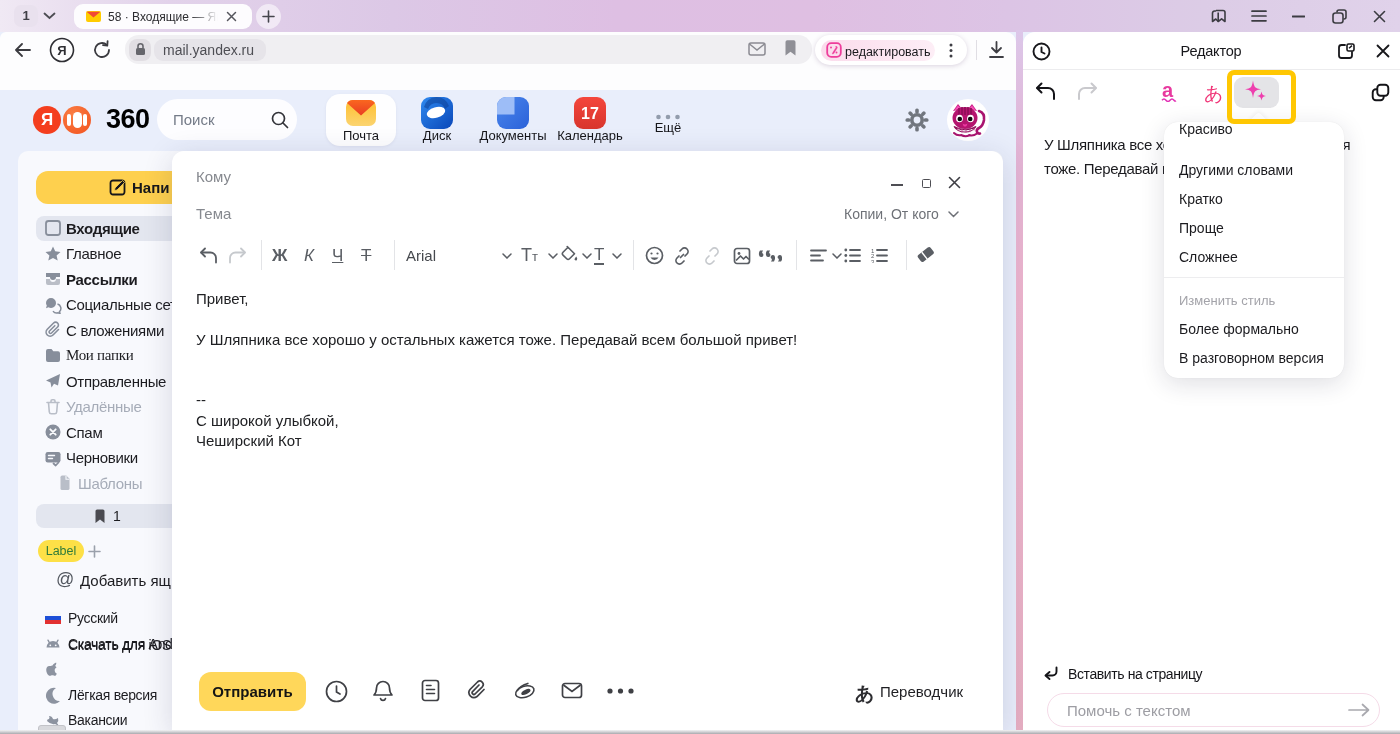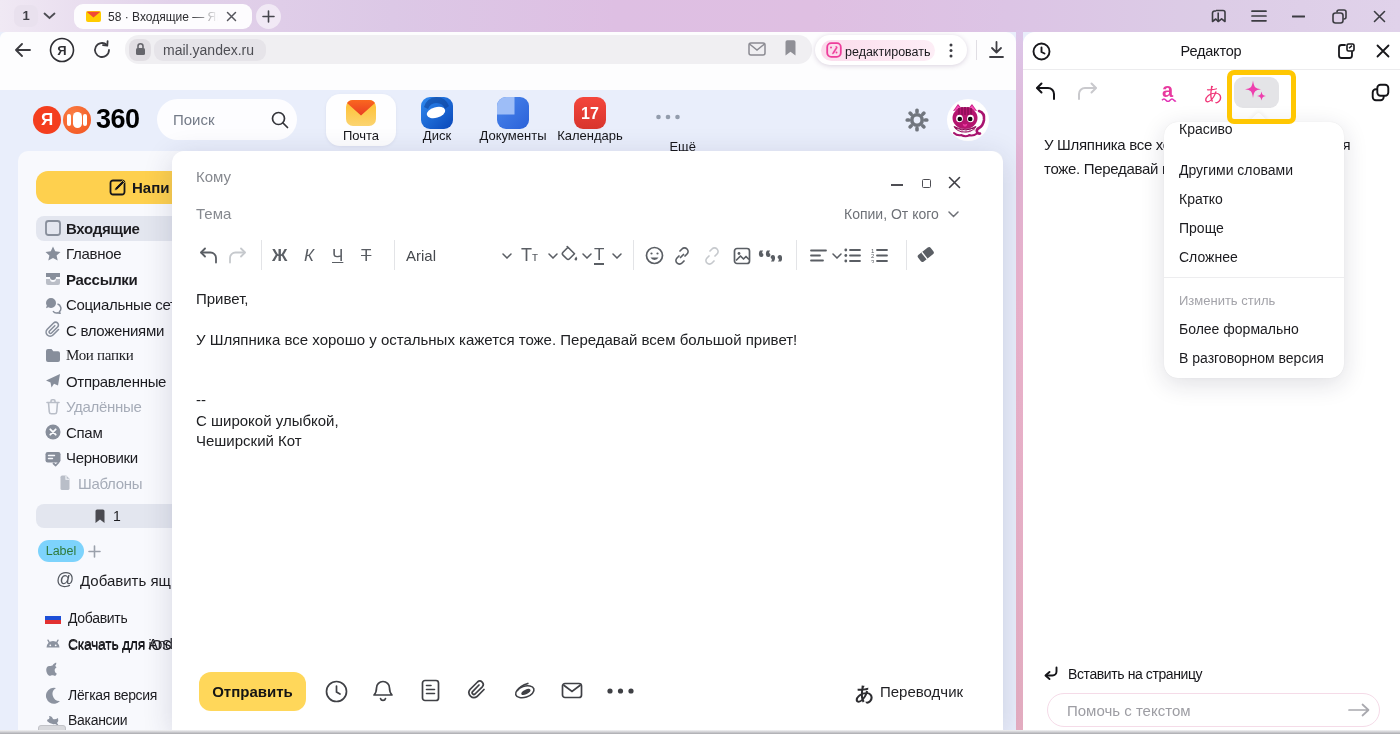--- a/index.html
+++ b/index.html
@@ -109,21 +109,21 @@
   </svg>
 
 
   <div class="abs" id="mailpage" style="left:0;top:90px;width:1016px;height:641px;background:#e9eefb;"></div>
 
   <div class="abs" style="left:33px;top:106px;width:28px;height:28px;border-radius:50%;background:#f43e1e;color:#fff;text-align:center;font-weight:bold;font-size:17px;line-height:28px;">Я</div>
   <div class="abs" style="left:63px;top:106px;width:28px;height:28px;border-radius:50%;background:radial-gradient(circle at 35% 30%,#fa7d43,#f2521f);"></div>
   <div class="abs" style="left:72.5px;top:112px;width:9px;height:16px;border-radius:4.5px;background:#fff;"></div>
   <div class="abs" style="left:67px;top:114px;width:4px;height:12px;border-radius:2px;background:#fff;"></div>
   <div class="abs" style="left:83px;top:114px;width:4px;height:12px;border-radius:2px;background:#fff;"></div>
-  <div class="abs" style="left:96px;top:104px;font-size:27px;font-weight:bold;color:#000;letter-spacing:-.5px;">360</div>
+  <div class="abs" style="left:106px;top:104px;font-size:27px;font-weight:bold;color:#000;letter-spacing:-.5px;">360</div>
 
   <div class="abs" style="left:157px;top:99px;width:140px;height:41px;border-radius:21px;background:#fdfdff;"></div>
   <div class="abs" style="left:173px;top:111px;font-size:15px;color:#747b88;">Поиск</div>
   <svg class="abs" style="left:271px;top:111px" width="18" height="18" viewBox="0 0 18 18">
     <circle cx="7.5" cy="7.5" r="6" fill="none" stroke="#33343a" stroke-width="1.7"></circle>
     <path d="M12 12 L16.5 16.5" stroke="#33343a" stroke-width="1.7" stroke-linecap="round"></path>
   </svg>
 
   <div class="abs" style="left:326px;top:94px;width:70px;height:52px;border-radius:14px;background:#fefeff;box-shadow:0 1px 3px rgba(120,120,160,.12);"></div>
 
@@ -178,21 +178,21 @@
     <rect x="1" y="1" width="32" height="32" rx="9" fill="url(#cal)"></rect>
     <text x="17" y="23" font-size="16" font-weight="bold" fill="#fff" text-anchor="middle" font-family="Liberation Sans">17</text>
   </svg>
   <div class="abs" style="left:550px;top:128px;width:80px;text-align:center;font-size:13px;color:#17171b;">Календарь</div>
 
   <svg class="abs" style="left:655px;top:114px" width="26" height="6" viewBox="0 0 26 6">
       <circle cx="3.5" cy="3" r="2.3" fill="#929cac"></circle>
       <circle cx="13" cy="3" r="2.3" fill="#929cac"></circle>
       <circle cx="22.5" cy="3" r="2.3" fill="#929cac"></circle>
     </svg>
-  <div class="abs" style="left:640px;top:139px;width:56px;text-align:right;font-size:13px;color:#17171b;">Ещё</div>
+  <div class="abs" style="left:640px;top:120px;width:56px;text-align:center;font-size:13px;color:#17171b;">Ещё</div>
 
   <svg class="abs" style="left:905px;top:108px" width="24" height="24" viewBox="0 0 24 24">
     <g fill="#71767e">
     <circle cx="12" cy="12" r="7"></circle>
     <rect x="10.2" y="0.5" width="3.6" height="5" rx="1.6"></rect>
     <rect x="10.2" y="18.5" width="3.6" height="5" rx="1.6"></rect>
     <rect x="0.5" y="10.2" width="5" height="3.6" rx="1.6"></rect>
     <rect x="18.5" y="10.2" width="5" height="3.6" rx="1.6"></rect>
     <rect x="10.2" y="0.5" width="3.6" height="5" rx="1.6" transform="rotate(45 12 12)"></rect>
     <rect x="10.2" y="18.5" width="3.6" height="5" rx="1.6" transform="rotate(45 12 12)"></rect>
@@ -281,32 +281,32 @@
       <svg class="abs" style="left:56px;top:474px" width="18" height="18" viewBox="0 0 18 18">
         <path d="M4.5 3.2 a1.6 1.6 0 0 1 1.6-1.6 h4.2 l3.2 3.2 V14.5 a1.6 1.6 0 0 1-1.6 1.6 H6.1 a1.6 1.6 0 0 1-1.6-1.6 Z" fill="#b9bec8"></path>
         <path d="M10 1.8 v3.4 h3.3" fill="none" stroke="#f8f9fd" stroke-width="1.1"></path>
       </svg>
       <div class="abs" style="left:78px;top:474.5px;font-size:15px;letter-spacing:-0.3px;color:#a6acb8;white-space:nowrap;max-width:98px;overflow:hidden;">Шаблоны</div>
       <div class="abs" style="left:36px;top:504px;width:140px;height:24px;border-radius:8px 0 0 8px;background:#e3e6ef;"></div>
       <svg class="abs" style="left:94px;top:509px" width="12" height="15" viewBox="0 0 12 15">
         <path d="M1.5 2 a1.6 1.6 0 0 1 1.6-1.6 h5.8 a1.6 1.6 0 0 1 1.6 1.6 v12 l-4.5-3.4 -4.5 3.4 Z" fill="#4a4a50"></path>
       </svg>
       <div class="abs" style="left:113px;top:508px;font-size:14px;color:#1c1c20;">1</div>
-      <div class="abs" style="left:38px;top:540px;width:46px;height:22px;border-radius:11px;background:#7dd3fc;text-align:center;line-height:22px;font-size:12.5px;color:#2f7a3b;">Label</div>
+      <div class="abs" style="left:38px;top:540px;width:46px;height:22px;border-radius:11px;background:#fde047;text-align:center;line-height:22px;font-size:12.5px;color:#2f7a3b;">Label</div>
       <svg class="abs" style="left:88px;top:545px" width="13" height="13" viewBox="0 0 13 13">
         <path d="M6.5 1 V12 M1 6.5 H12" stroke="#9aa0ab" stroke-width="1.6" stroke-linecap="round"></path>
       </svg>
       <div class="abs" style="left:56px;top:569px;font-size:18px;color:#52575f;">@</div>
       <div class="abs" style="left:80px;top:572px;font-size:15px;color:#1c1c20;white-space:nowrap;width:95px;overflow:hidden;">Добавить ящик</div>
       <svg class="abs" style="left:44px;top:609px" width="18" height="18" viewBox="0 0 18 18">
         <rect x="1" y="3" width="16" height="4" fill="#f6f7f9"></rect>
         <rect x="1" y="7" width="16" height="4" fill="#1d4fd7"></rect>
         <rect x="1" y="11" width="16" height="4" fill="#e23131"></rect>
       </svg>
-      <div class="abs" style="left:68px;top:610px;font-size:14px;letter-spacing:-0.3px;color:#1c1c20;white-space:nowrap;max-width:104px;overflow:hidden;">Добавить</div>
+      <div class="abs" style="left:68px;top:610px;font-size:14px;letter-spacing:-0.3px;color:#1c1c20;white-space:nowrap;max-width:104px;overflow:hidden;">Русский</div>
       <svg class="abs" style="left:44px;top:634.5px" width="18" height="18" viewBox="0 0 18 18">
         <path d="M2.5 12.5 a6.5 6.5 0 0 1 13 0 Z" fill="#8c93a0"></path>
         <path d="M5.5 7.8 L4 5.2 M12.5 7.8 L14 5.2" stroke="#8c93a0" stroke-width="1.4" stroke-linecap="round"></path>
         <circle cx="6.3" cy="10.3" r="0.9" fill="#f8f9fd"></circle>
         <circle cx="11.7" cy="10.3" r="0.9" fill="#f8f9fd"></circle>
       </svg>
       <div class="abs" style="left:68px;top:635.5px;font-size:14px;letter-spacing:-0.3px;color:#1c1c20;white-space:nowrap;max-width:104px;overflow:hidden;">Скачать для Andro</div>
       <svg class="abs" style="left:44px;top:660px" width="18" height="18" viewBox="0 0 18 18">
         <path d="M9.4 4.3 c0.7-0.9 1.9-1.6 2.9-1.6 c0.1 1.1-0.3 2.2-1 3 c-0.7 0.8-1.8 1.4-2.8 1.3 c-0.1-1 0.3-2 0.9-2.7 Z" fill="#8c93a0"></path>
         <path d="M9 7.6 c0.8 0 1.9-0.7 3.1-0.7 c1.7 0 2.9 0.9 3.5 1.8 c-1.3 0.8-2 1.9-1.9 3.4 c0.1 1.5 0.9 2.6 2.1 3.1 c-0.5 1.2-1.1 2.1-2 2.1 c-0.9 0-1.2-0.6-2.4-0.6 c-1.1 0-1.5 0.6-2.4 0.6 c-1.2 0-2.4-1.3-3.1-2.9 c-1-2.3-0.9-5 0.4-6.2 c0.7-0.7 1.7-0.8 2.7-0.6 Z" fill="#8c93a0" transform="translate(-3,-1.5)"></path>

